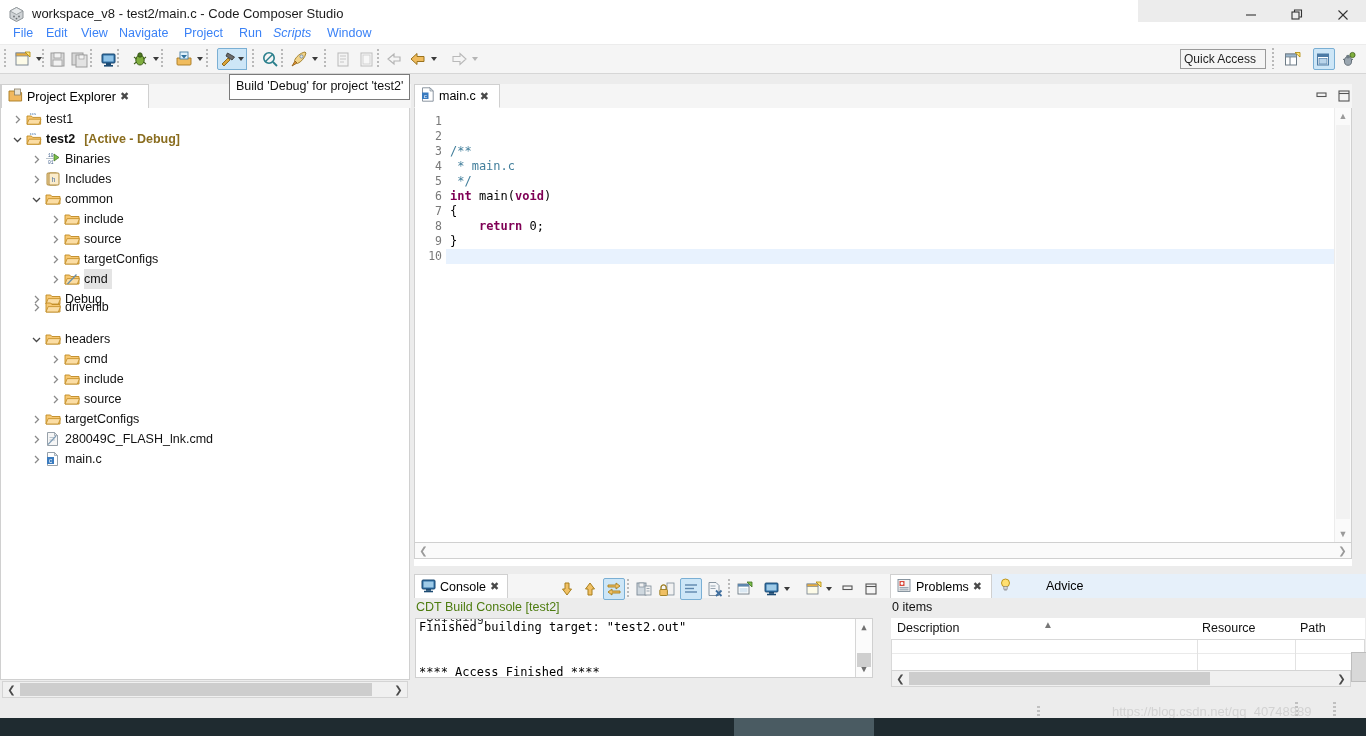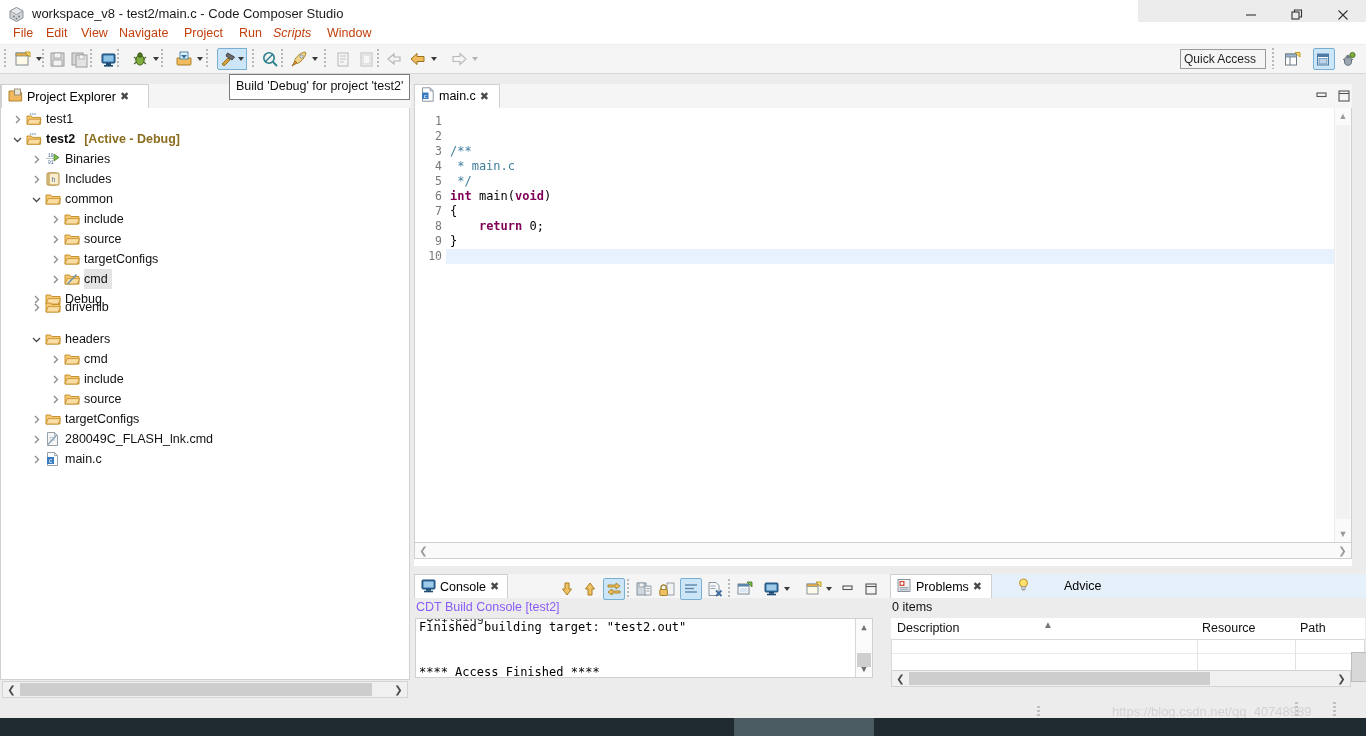--- a/index.html
+++ b/index.html
@@ -13,21 +13,21 @@
 
   
   .titlebar{position:absolute;left:0;top:0;width:1138px;height:30px;background:#ffffff;}
   .title-icon{position:absolute;left:8px;top:6px;width:17px;height:17px;}
   .title-text{position:absolute;left:32px;top:6px;font-size:13px;color:#1a1a1a;white-space:nowrap;}
   .wbtn{position:absolute;top:0;width:46px;height:30px;display:flex;align-items:center;justify-content:center;color:#333;}
   .wbtn svg{display:block;}
 
   
   .menubar{position:absolute;left:0;top:22px;width:1366px;height:22px;background:#ffffff;}
-  .menu-item{position:absolute;top:0;height:22px;line-height:22px;padding:0 7px;font-size:12.5px;color:#c2410c;white-space:nowrap;cursor:default;}
+  .menu-item{position:absolute;top:0;height:22px;line-height:22px;padding:0 7px;font-size:12.5px;color:#3b82f6;white-space:nowrap;cursor:default;}
 
   
   .toolbar{position:absolute;left:0;top:45px;width:1366px;height:28px;background:#f5f5f5;border-bottom:1px solid #d6d6d6;}
   .tb-ico{position:absolute;top:3px;width:22px;height:22px;display:flex;align-items:center;justify-content:center;}
   .tb-ico.on{background:#cde6f7;border:1px solid #7aafd4;box-sizing:border-box;border-radius:2px;}
   .tb-arrow{position:absolute;top:3px;width:11px;height:22px;display:flex;align-items:center;justify-content:center;}
   .tb-arrow.on{background:#cde6f7;border:1px solid #7aafd4;border-left:none;box-sizing:border-box;}
   .tb-sep{position:absolute;top:4px;width:2px;height:20px;
     background-image:repeating-linear-gradient(to bottom,#b9b9b9 0,#b9b9b9 2px,transparent 2px,transparent 4px);}
   .caret{width:0;height:0;border-left:3.5px solid transparent;border-right:3.5px solid transparent;border-top:4px solid #3b3b3b;}
@@ -75,21 +75,21 @@
   .codearea{position:absolute;left:31px;top:0;right:16px;height:100%;}
   .codeline{position:absolute;left:4px;height:15px;line-height:15px;font-family:"DejaVu Sans Mono",monospace;font-size:12px;white-space:pre;color:#000;}
   .cl-hl{position:absolute;left:31px;right:16px;height:15px;background:#e8f2fe;}
   .c-comment{color:#417e9b;}
   .c-kw{color:#7f0055;font-weight:bold;}
   #editor-hscroll{position:absolute;left:0;top:458px;width:938px;}
 
   
   #console{left:414px;top:574px;width:476px;height:106px;}
   #console-tabstrip{position:absolute;left:0;top:0;width:476px;height:24px;background:#f5f5f5;}
-  .console-title{position:absolute;left:2px;top:26px;font-size:12.5px;color:#8b5cf6;}
+  .console-title{position:absolute;left:2px;top:26px;font-size:12.5px;color:#4d7c0f;}
   .console-out{position:absolute;left:1px;top:44px;width:458px;height:60px;background:#fff;border:1px solid #d0d0d0;
     box-sizing:border-box;overflow:hidden;font-family:"DejaVu Sans Mono",monospace;font-size:12px;color:#000;}
   .console-line{position:absolute;left:3px;white-space:pre;height:15px;line-height:15px;}
 
   
   #problems{left:890px;top:574px;width:476px;height:106px;}
   #problems-tabstrip{position:absolute;left:0;top:0;width:476px;height:24px;background:#e6f0fa;}
   .items-count{position:absolute;left:2px;top:26px;font-size:12.5px;color:#111;}
   .phead{position:absolute;top:44px;height:22px;border-bottom:1px solid #d9d9d9;box-sizing:border-box;
     font-size:12.5px;color:#111;line-height:21px;padding-left:6px;background:#fff;}
@@ -811,21 +811,21 @@
             <rect x="1" y="1.5" width="12" height="12" fill="#f1f1f1" stroke="#7c8b97" stroke-width="0.9"></rect>
             <rect x="2.5" y="3" width="5" height="5" fill="#d94a3c"></rect>
             <circle cx="5" cy="5.5" r="1.4" fill="#fff"></circle>
             <rect x="2.5" y="9" width="9" height="1.4" fill="#9aa7b2"></rect>
             <rect x="2.5" y="11.2" width="9" height="1.2" fill="#9aa7b2"></rect>
           </svg>
         </span>
         <span>Problems</span>
         <span class="tab-close">✖</span>
       </div>
-      <div class="vtab inactive" style="left:120px;width:88px;gap:33px;">
+      <div class="vtab inactive" style="left:102px;width:88px;gap:33px;">
         <span>
           <svg width="15" height="15" viewBox="0 0 15 15">
             <circle cx="7.5" cy="6" r="4" fill="#ffdf70" stroke="#b58c12" stroke-width="0.9"></circle>
             <rect x="5.8" y="9.6" width="3.4" height="2.6" fill="#d9d9d9" stroke="#8a8a8a" stroke-width="0.7"></rect>
             <line x1="6.2" y1="13" x2="8.8" y2="13" stroke="#8a8a8a" stroke-width="0.9"></line>
           </svg>
         </span>
         <span>Advice</span>
       </div>
 

